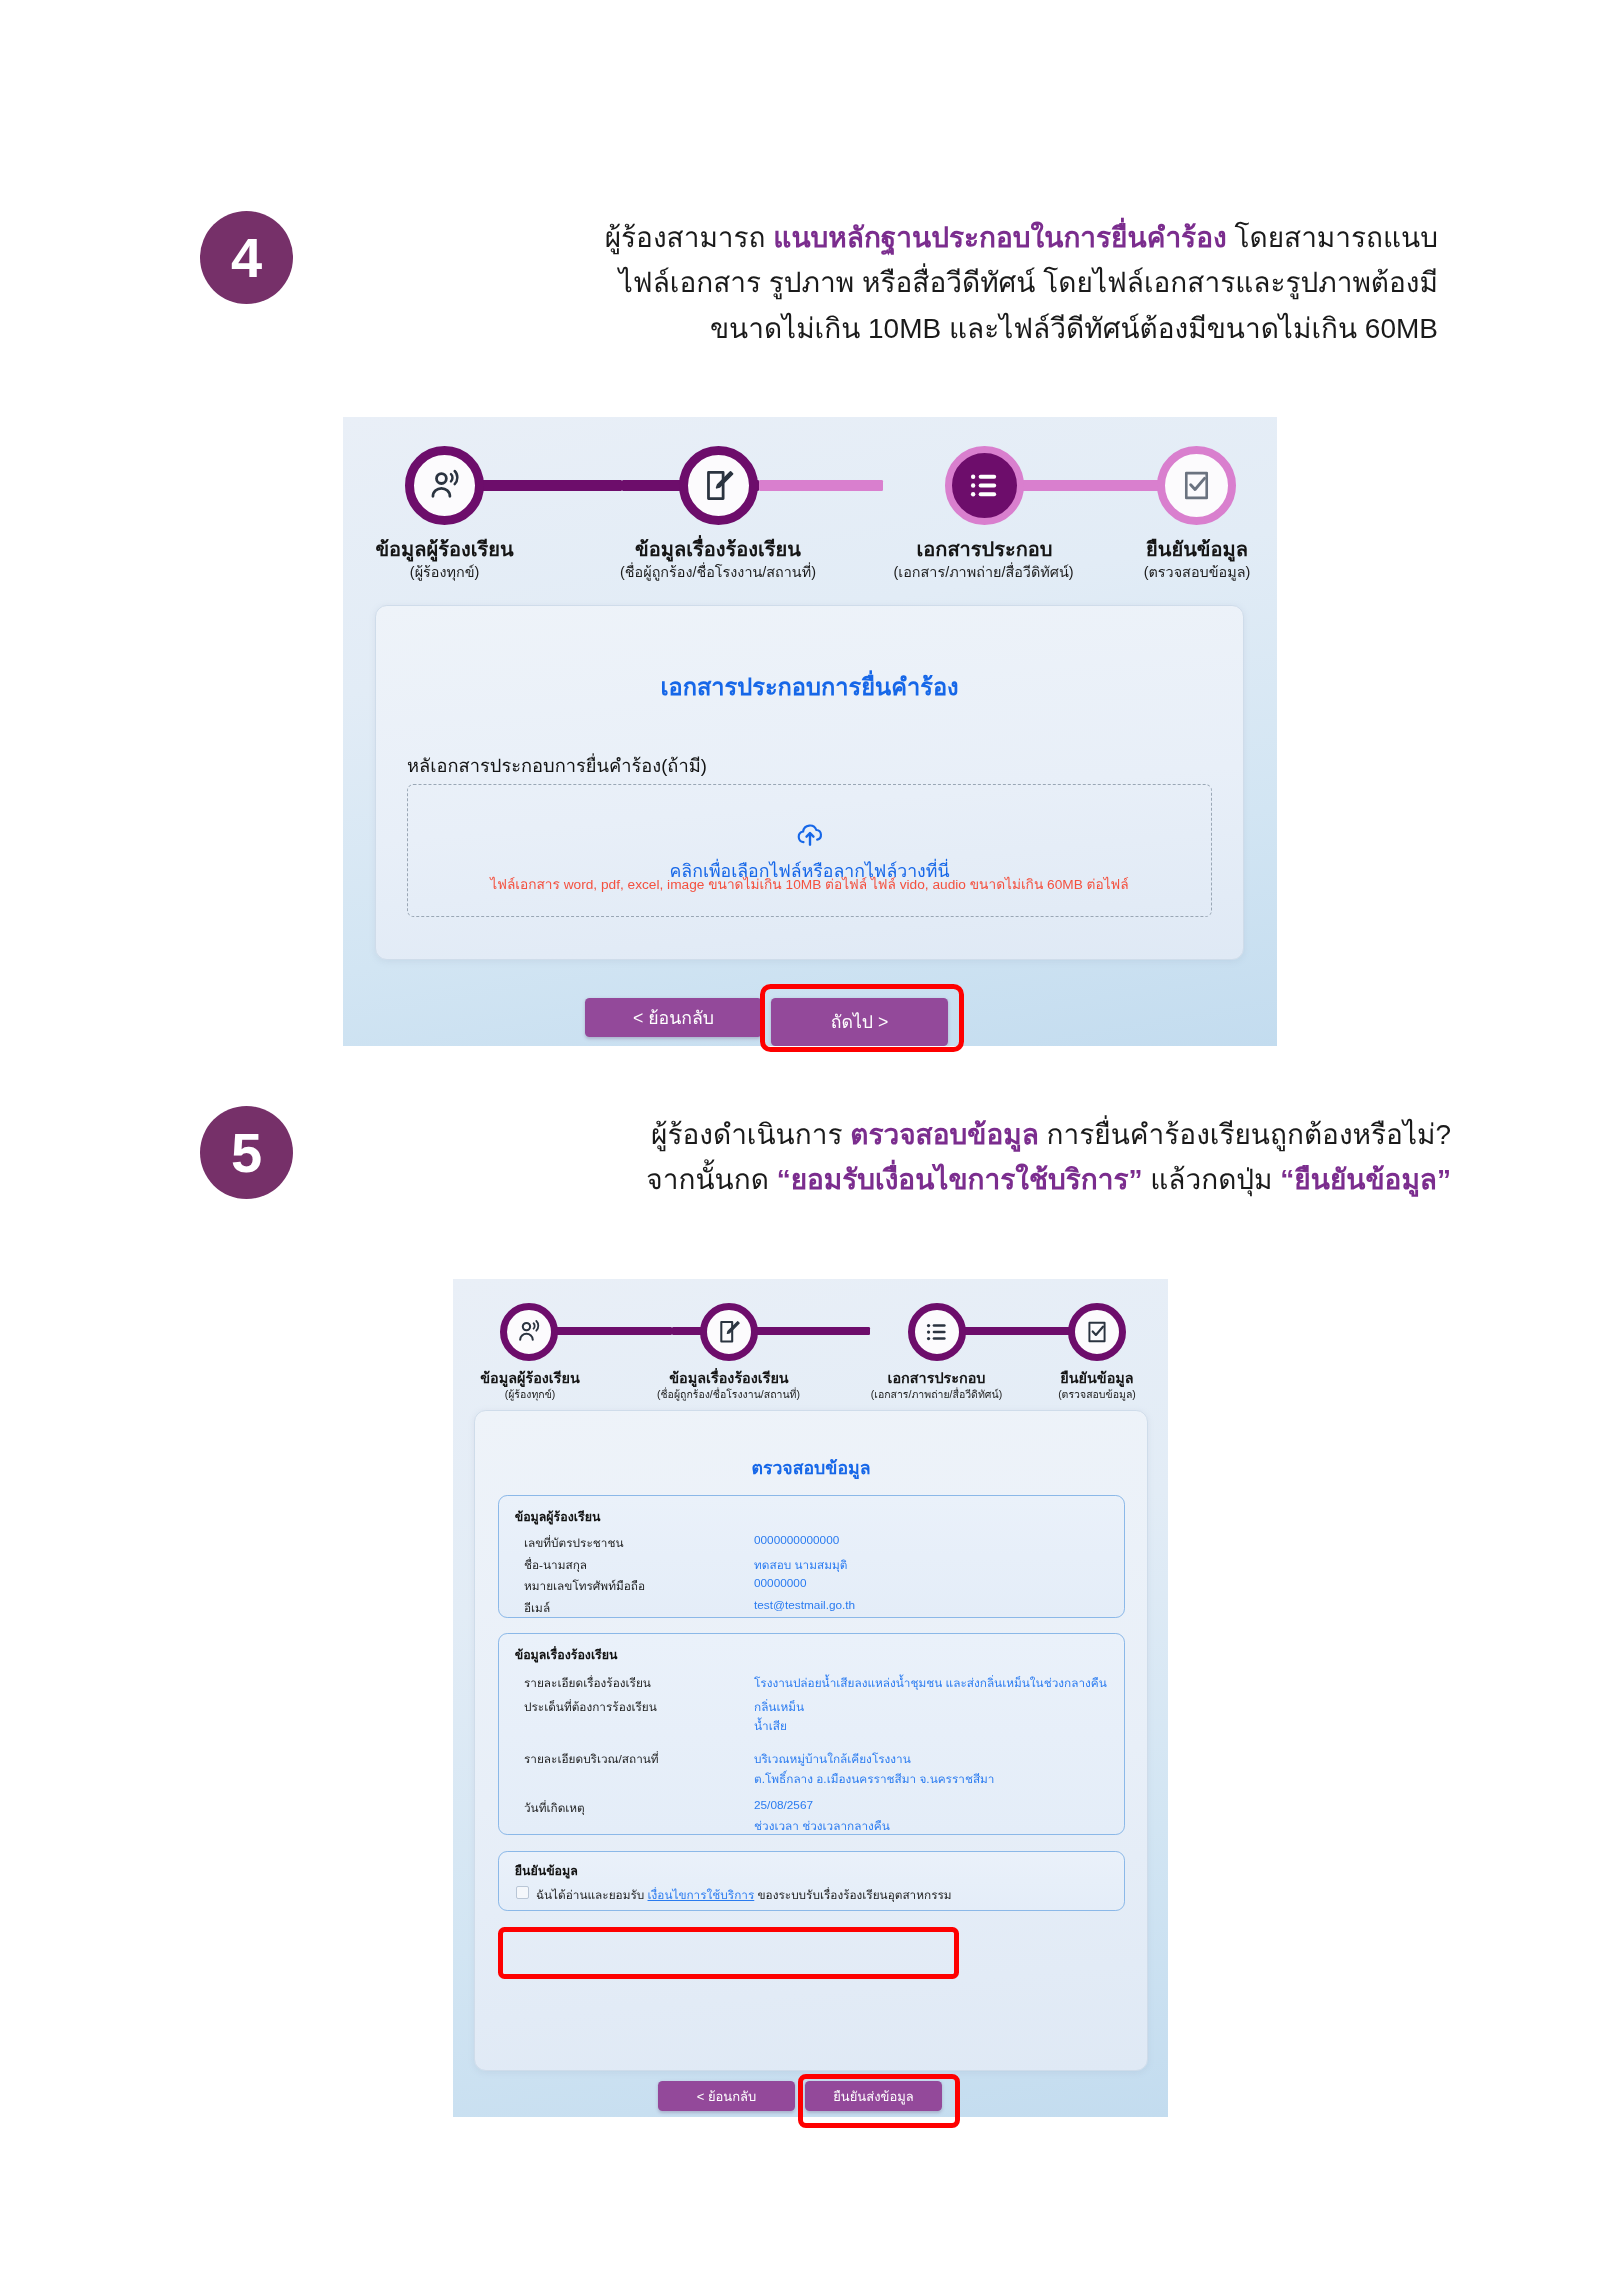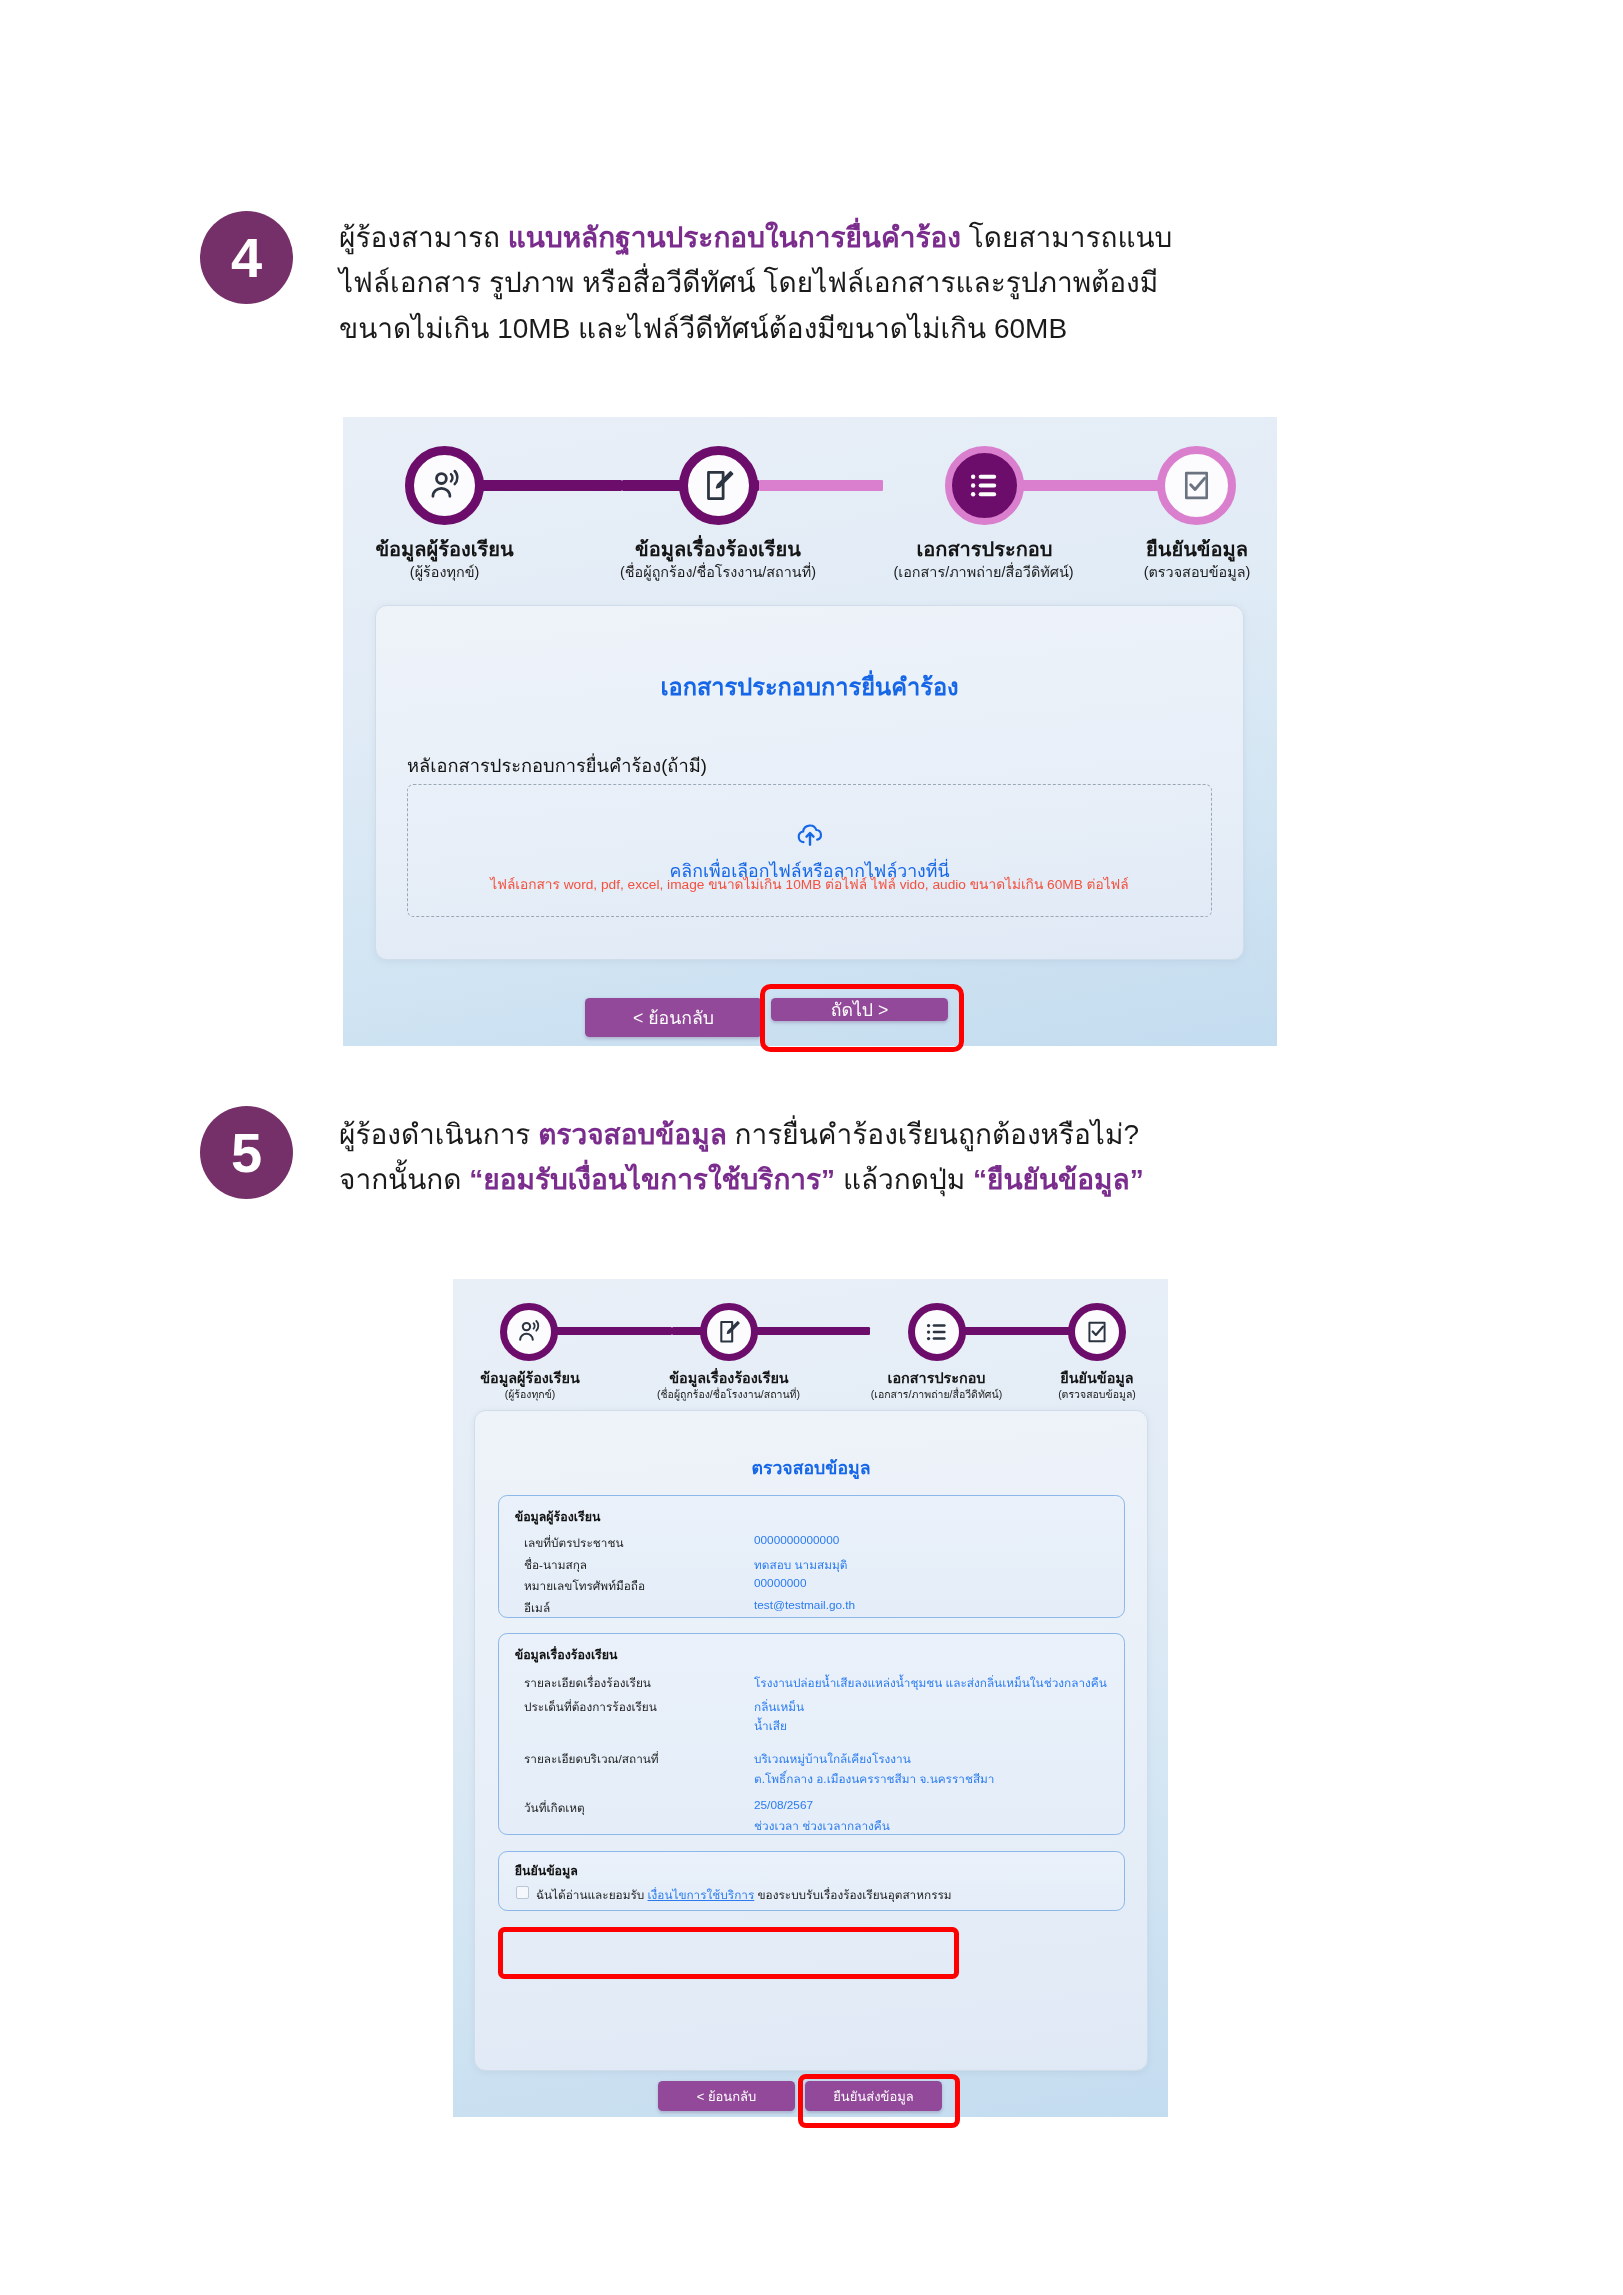--- a/index.html
+++ b/index.html
@@ -10,21 +10,21 @@
   }
   .page{position:relative;width:1623px;height:2295px;overflow:hidden;}
 
   
   .step-badge{
     position:absolute;border-radius:50%;
     background:#763069;color:#fff;
     display:flex;align-items:center;justify-content:center;
     font-size:56px;font-weight:bold;line-height:1;
   }
-  .step-text{position:absolute;color:#1a1a1a;font-size:28px;line-height:1.62;}
+  .step-text{position:absolute;color:#1a1a1a;font-size:28px;line-height:1.62;text-align:right;}
   .step-text b{color:#7b2d8e;font-weight:bold;}
 
   
   .card{
     position:absolute;overflow:hidden;
     background:linear-gradient(170deg,#e9eff7 0%,#e2ecf6 35%,#d2e5f3 70%,#c3dcef 100%);
   }
   .stepper{position:absolute;left:0;right:0;}
   .node{position:absolute;border-radius:50%;display:flex;align-items:center;justify-content:center;background:#fcfbfd;box-sizing:border-box;}
   .node.done{border-style:solid;border-color:#6d0d6b;}
@@ -144,21 +144,21 @@
             <path d="M12 20.5V11.5" fill="none" stroke="#1667e8" stroke-width="1.9" stroke-linecap="round"></path>
             <path d="M9.2 14.1L12 11.3l2.8 2.8" fill="none" stroke="#1667e8" stroke-width="1.9" stroke-linecap="round" stroke-linejoin="round"></path>
           </svg>
         </div>
         <div class="dz-center dz-link" style="top:72px;font-size:17.7px;">คลิกเพื่อเลือกไฟล์หรือลากไฟล์วางที่นี่</div>
         <div class="dz-center dz-hint" style="top:88px;font-size:13.7px;">ไฟล์เอกสาร word, pdf, excel, image ขนาดไม่เกิน 10MB ต่อไฟล์ ไฟล์ vido, audio ขนาดไม่เกิน 60MB ต่อไฟล์</div>
       </div>
     </div>
 
     <div class="btn" style="left:242px;top:581px;width:177px;height:39px;font-size:17.7px;">&lt; ย้อนกลับ</div>
-    <div class="btn" style="left:428px;top:581px;width:177px;height:23px;font-size:17.7px;">ถัดไป &gt;</div>
+    <div class="btn" style="left:428px;top:581px;width:177px;height:48px;font-size:17.7px;">ถัดไป &gt;</div>
   </div>
 
   <div class="redbox" style="left:760px;top:984px;width:194px;height:58px;"></div>
 
   <div class="step-badge" style="left:200px;top:1106px;width:93px;height:93px;">
     <span>5</span>
   </div>
 
   <div class="step-text" style="left:339px;top:1112px;width:1112px;">
     <div>

